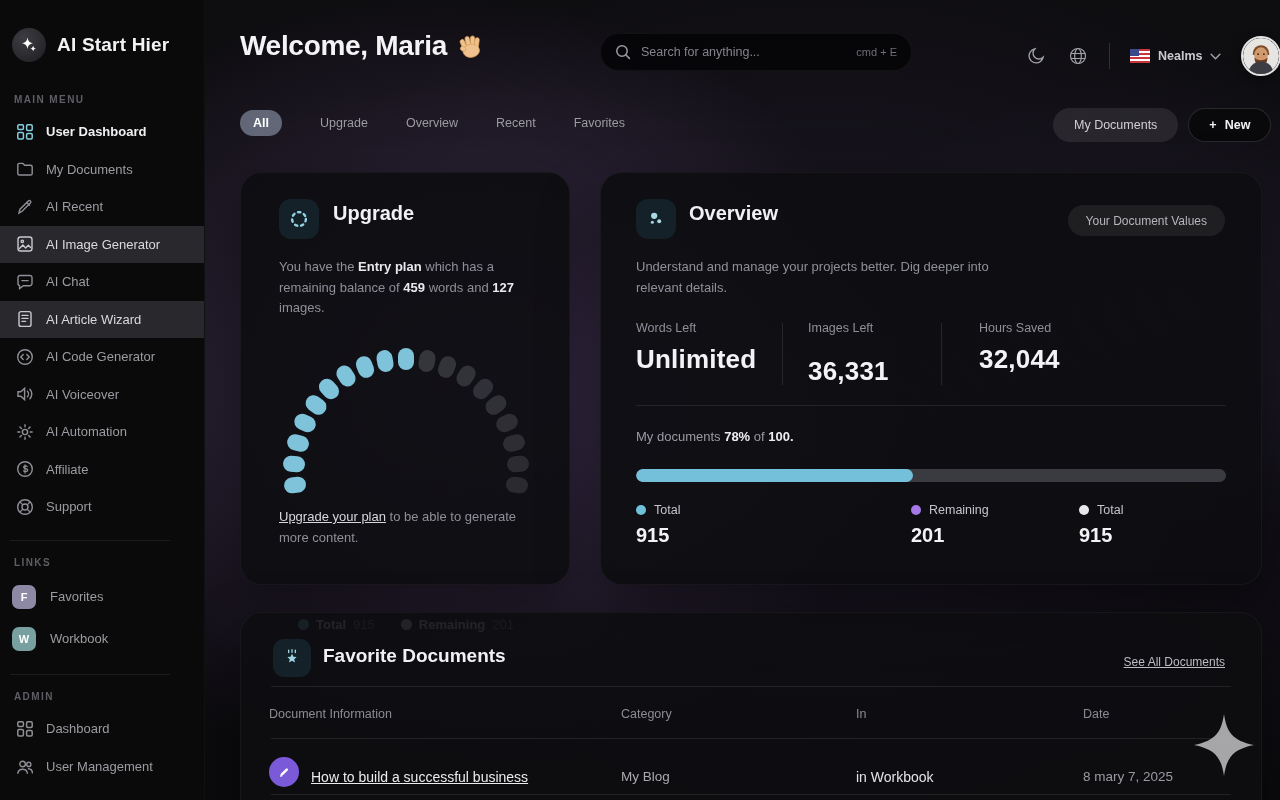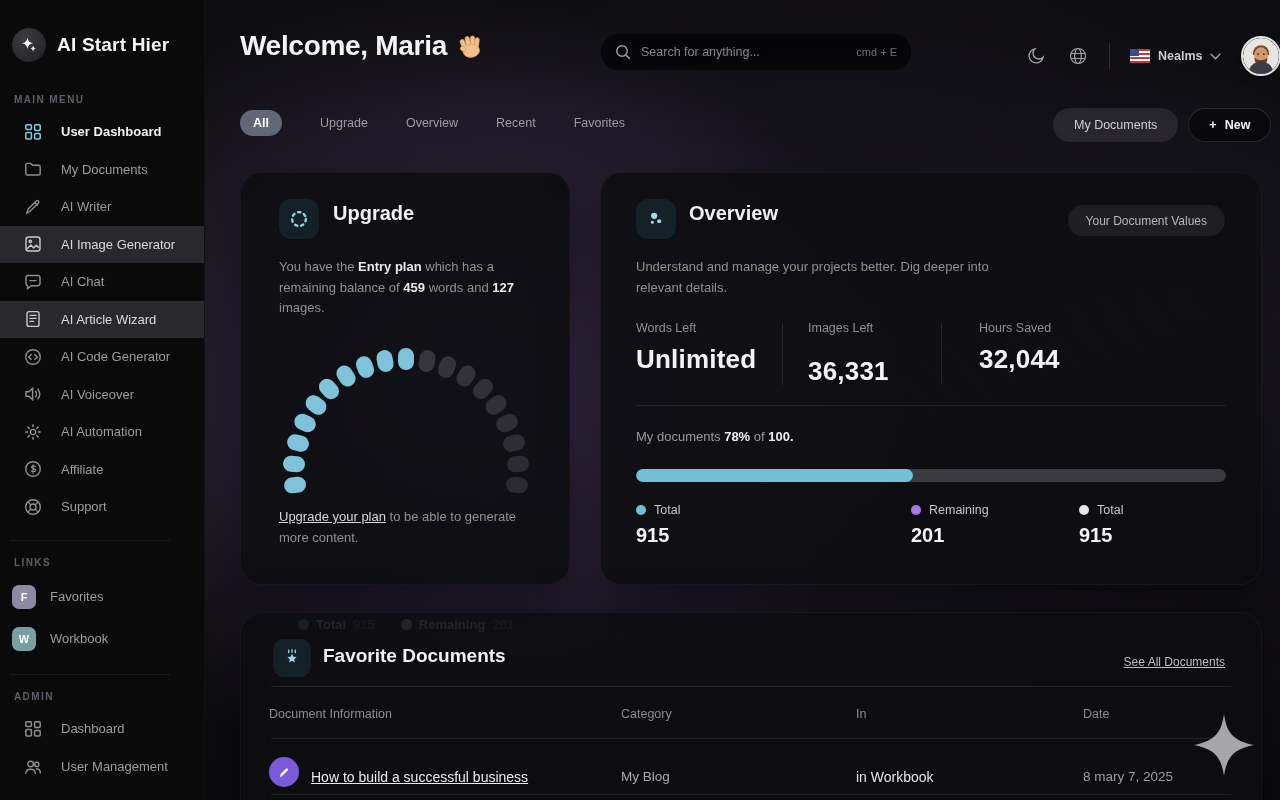--- a/index.html
+++ b/index.html
@@ -9,21 +9,21 @@
 
   
   .sidebar { position:absolute; left:0; top:0; width:205px; height:800px;
     background:#0a0a0b; border-right:1px solid rgba(255,255,255,0.03); z-index:5; }
   .logo-row { display:flex; align-items:center; gap:11px; margin:28px 0 0 12px; }
   .logo-circle { width:34px; height:34px; border-radius:50%;
     background:radial-gradient(circle at 35% 30%, #3c3c42, #1d1d21); display:flex; align-items:center; justify-content:center; }
   .logo-title { color:#f2f2f4; font-size:19px; font-weight:700; letter-spacing:.2px; }
   .section-label { font-size:10px; font-weight:700; letter-spacing:1.4px; color:#5e5e66; margin:32px 0 8px 14px; }
   .menu { display:flex; flex-direction:column; }
-  .menu-item { display:flex; align-items:center; gap:19px; height:37.5px; padding-left:24px; cursor:pointer;text-align:right; }
+  .menu-item { display:flex; align-items:center; gap:12px; height:37.5px; padding-left:16px; cursor:pointer;text-align:right; }
   .menu-item .lbl { font-size:13px; color:#9b9ba1; }
   .menu-item.current .lbl { color:#f0f0f2; font-weight:700; }
   .menu-item.hl { background:rgba(130,126,142,0.26); }
   .menu-item.hl .lbl { color:#d9d9de; }
   .side-divider { height:1px; background:rgba(255,255,255,0.07); margin:14px 34px 0 10px; }
   .link-item { display:flex; align-items:center; gap:14px; height:42px; padding-left:12px; cursor:pointer; }
   .link-badge { width:24px; height:24px; border-radius:7px; display:flex; align-items:center; justify-content:center;
     font-size:11px; font-weight:700; color:#fff; }
   .badge-f { background:#8d89a4; }
   .badge-w { background:#78a0a0; }
@@ -157,21 +157,21 @@
         <svg width="18" height="18" viewBox="0 0 18 18" fill="none" stroke="#8f8f96" stroke-width="1.4">
             <path d="M1.8 5A1.6 1.6 0 0 1 3.4 3.4h3.4l1.9 1.9h5.9A1.6 1.6 0 0 1 16.2 6.9v6.5a1.6 1.6 0 0 1-1.6 1.6H3.4a1.6 1.6 0 0 1-1.6-1.6Z"></path>
           </svg>
         <span class="lbl">My Documents</span>
       </div>
       <div class="menu-item">
         <svg width="18" height="18" viewBox="0 0 18 18" fill="none" stroke="#8f8f96" stroke-width="1.4" stroke-linecap="round">
             <path d="M3 15l1-3.8 8.3-8.3a1.45 1.45 0 0 1 2.1 2.1L6.1 13.3Z"></path>
             <path d="M10.7 4.5l2.8 2.8"></path>
           </svg>
-        <span class="lbl">AI Writer</span>
+        <span class="lbl">AI Recent</span>
       </div>
       <div class="menu-item hl">
         <svg width="18" height="18" viewBox="0 0 18 18" fill="none" stroke="#c9c9cf" stroke-width="1.4" stroke-linecap="round">
             <rect x="2" y="2" width="14" height="14" rx="2.6"></rect>
             <circle cx="6.3" cy="6.3" r="1.2"></circle>
             <path d="M3.4 13.6l3.5-3.5 2.8 2.8 2.6-2.6 2.3 2.3"></path>
           </svg>
         <span class="lbl">AI Image Generator</span>
       </div>
       <div class="menu-item">

